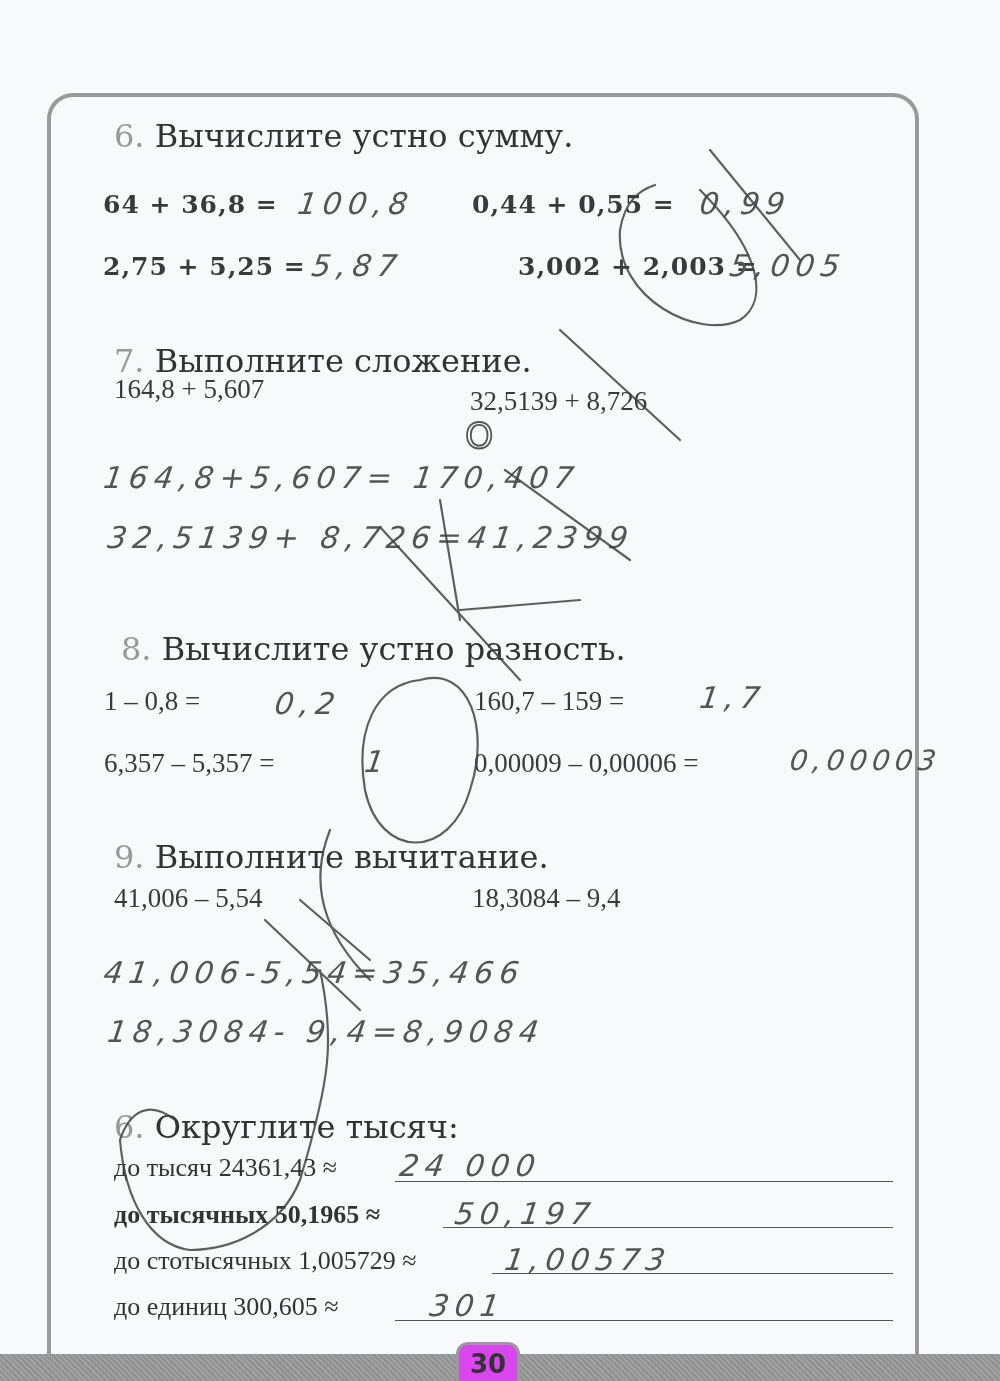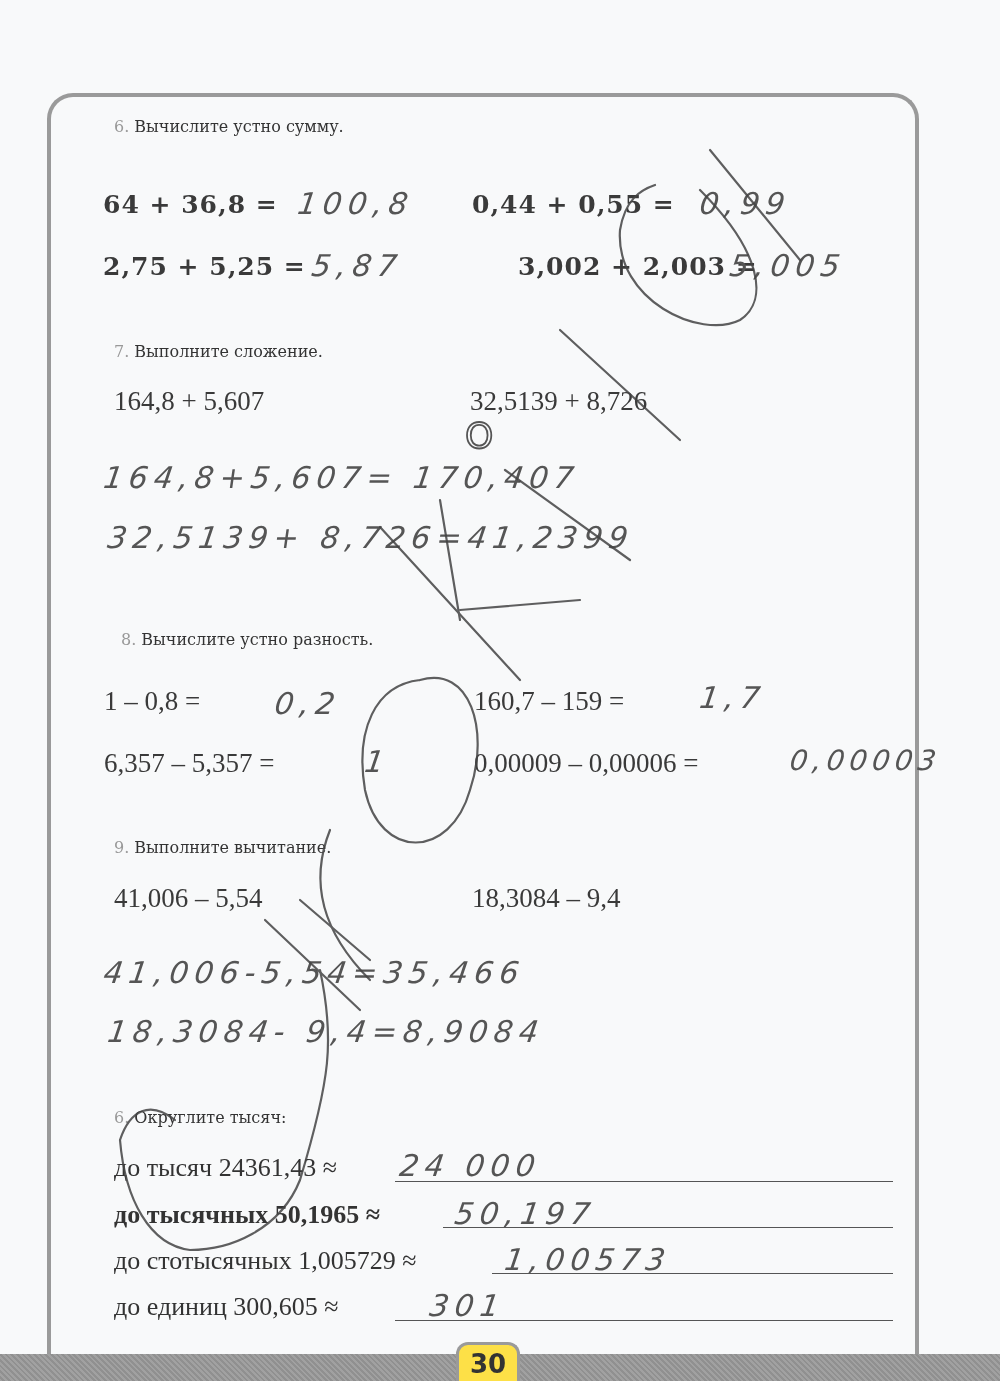--- a/index.html
+++ b/index.html
@@ -14,27 +14,27 @@
     border:4px solid #9a9a9a; border-bottom:none;
     border-radius:26px 26px 0 0; box-sizing:border-box;
   }
   .bottom-band {
     position:absolute; left:0; top:1354px; width:1000px; height:27px;
     background:#999;
     background-image: repeating-linear-gradient(45deg, rgba(255,255,255,0.08) 0 2px, rgba(0,0,0,0.06) 2px 4px);
   }
   .page-tab {
     position:absolute; left:456px; top:1342px; width:64px; height:39px;
-    background:#fde047; border:3px solid #9a9a9a; border-bottom:none;
+    background:#d946ef; border:3px solid #9a9a9a; border-bottom:none;
     border-radius:12px 12px 0 0; box-sizing:border-box;
     font-family:"DejaVu Sans", "Liberation Sans", sans-serif; font-weight:bold;
     font-size:26px; color:#333; text-align:center; line-height:38px;
   }
   .task-title {
-    position:absolute; font-size:16px; color:#333; white-space:nowrap;
+    position:absolute; font-size:32px; color:#333; white-space:nowrap;
   }
   .task-num { color:#999; }
   .expr {
     position:absolute; font-size:25px; font-weight:bold; color:#3a3a3a; white-space:nowrap;
     letter-spacing:1px;
   }
   .expr.serif-plain { font-weight:normal; font-family:"Liberation Serif", serif; font-size:27px; letter-spacing:0; }
   .hand {
     position:absolute; font-family:"DejaVu Sans", "Liberation Sans", sans-serif;
     font-style:italic; font-weight:normal; color:#555; font-size:30px; white-space:nowrap;
@@ -67,21 +67,21 @@
 <div class="hand" style="left:700px; top:186px;">0,99</div>
 <div class="expr" style="left:103px; top:252px;">2,75 + 5,25 =</div>
 <div class="hand" style="left:312px; top:248px;">5,87</div>
 <div class="expr" style="left:472px; top:252px;margin-left:46px;">3,002 + 2,003 =</div>
 <div class="hand" style="left:730px; top:248px;">5,005</div>
 
 <div class="task-title" style="left:114px; top:342px;">
   <span class="task-num">7.</span>
   <span>Выполните сложение.</span>
 </div>
-<div class="expr serif-plain" style="left:114px; top:386px;">164,8 + 5,607</div>
+<div class="expr serif-plain" style="left:114px; top:374px;">164,8 + 5,607</div>
 <div class="expr serif-plain" style="left:470px; top:386px;">32,5139 + 8,726</div>
 <div class="hand" style="left:104px; top:460px;">164,8+5,607= 170,407</div>
 <div class="hand" style="left:108px; top:520px;">32,5139+ 8,726=41,2399</div>
 
 <div class="task-title" style="left:121px; top:614px;margin-top:16px;">
   <span class="task-num">8.</span>
   <span>Вычислите устно разность.</span>
 </div>
 <div class="expr serif-plain" style="left:104px; top:686px;">1 – 0,8 =</div>
 <div class="hand" style="left:275px; top:686px;">0,2</div>

